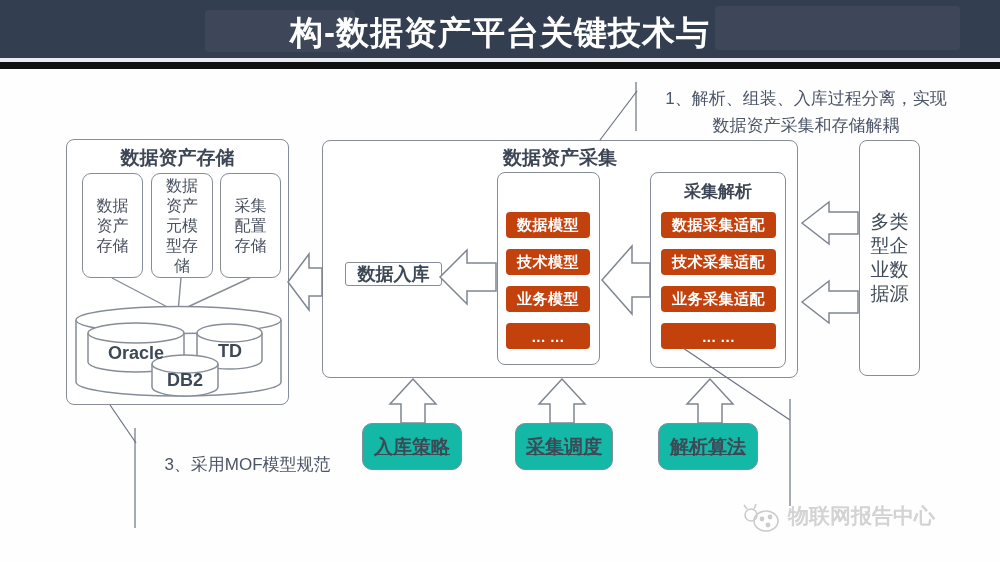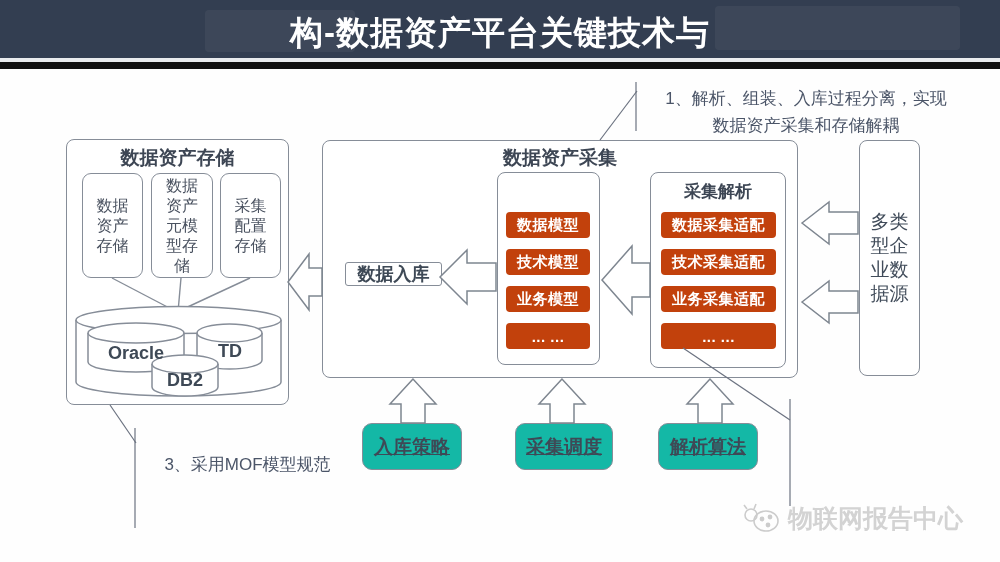--- a/index.html
+++ b/index.html
@@ -24,21 +24,21 @@
   .plainbox{border:1.5px solid #868d98;border-radius:3px;background:#ffffff;z-index:3;box-sizing:border-box;
        display:flex;align-items:center;justify-content:center;font-size:18px;font-weight:bold;color:#3e4956;}
   .bbox{border:1.5px solid #868d98;border-radius:10px;background:#14b8a6;z-index:3;box-sizing:border-box;
        display:flex;align-items:center;justify-content:center;font-size:19px;font-weight:bold;color:#3e4956;text-decoration:underline;}
   .dsbox{border:1.5px solid #868d98;border-radius:8px;background:#ffffff;z-index:3;box-sizing:border-box;
        display:flex;align-items:center;justify-content:center;text-align:center;
        font-size:19px;line-height:24px;color:#414c5a;word-break:break-all;padding:0 9px;}
   .dblabel{z-index:6;font-size:18px;font-weight:bold;color:#3e4956;text-align:center;}
   .note{z-index:6;font-size:17px;color:#4b5568;text-align:center;}
   .note div{white-space:nowrap;}
-  .wm{z-index:6;font-size:25px;font-weight:bold;color:#d3d3d3;white-space:nowrap;
+  .wm{z-index:6;font-size:21px;font-weight:bold;color:#d3d3d3;white-space:nowrap;
       text-shadow:1px 1px 0 #ffffff;}
   svg.connectors{left:0;top:0;z-index:5;pointer-events:none;}
 </style>
 </head>
 <body>
 
 <div class="stage">
 
   <div class="abs hdr"></div>
   <div class="abs hdr-smudge" style="left:205px;top:10px;width:150px;height:42px;z-index:2;"></div>

